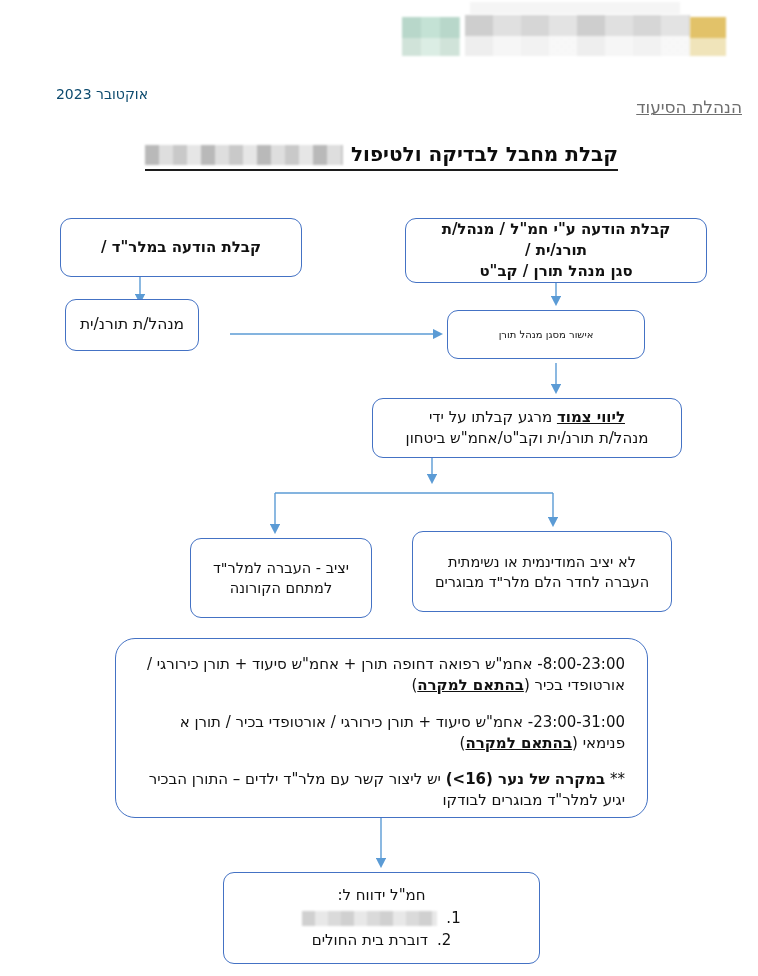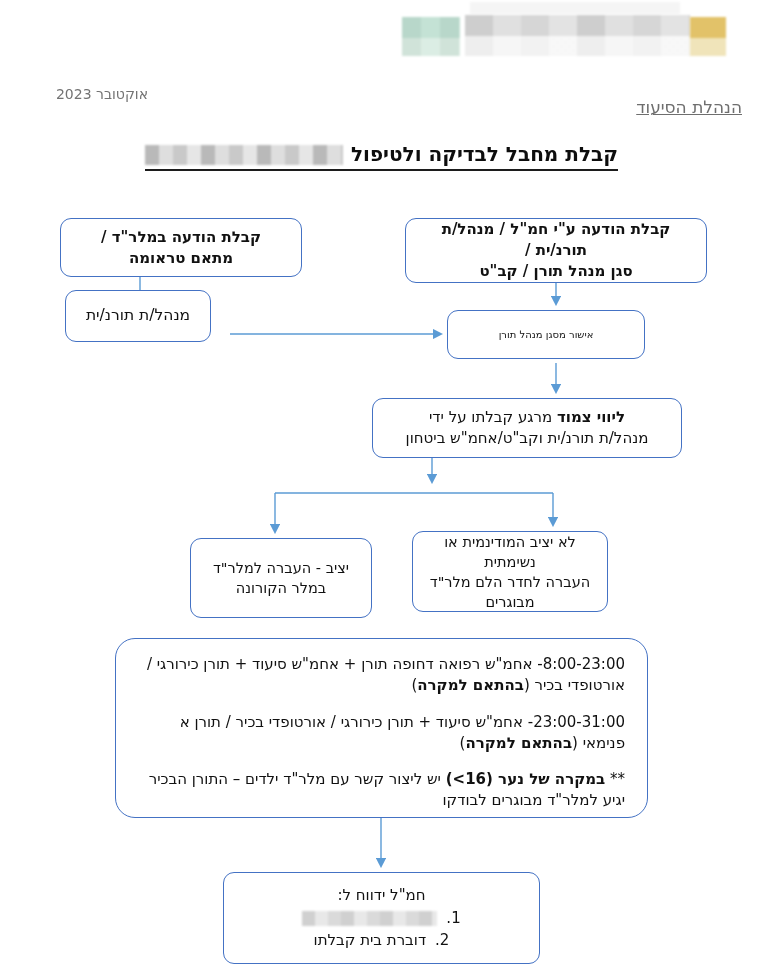--- a/index.html
+++ b/index.html
@@ -24,46 +24,46 @@
       repeating-linear-gradient(90deg,rgba(0,0,0,0.04) 0 19px,rgba(255,255,255,0.07) 19px 38px),
       linear-gradient(180deg,#c0e0d2 0 55%,#d9ece2 55% 100%);}
   .logo-gray{left:465px;top:15px;width:225px;height:41px;
     background:
       linear-gradient(180deg,rgba(0,0,0,0.05) 0 50%,rgba(255,255,255,0.55) 50% 100%),
       repeating-linear-gradient(90deg,#d9d9d9 0 28px,#ececec 28px 56px,#e2e2e2 56px 84px,#efefef 84px 112px);}
   .logo-yellow{left:690px;top:17px;width:36px;height:39px;
     background:linear-gradient(180deg,#e2c269 0 55%,#f0e4ba 55% 100%);}
   .org-label{right:16px;top:57px;font-size:17px;color:var(--header-gray);
     text-decoration:underline;z-index:2;margin-top:40px;}
-  .doc-date{right:610px;top:86px;font-size:14px;color:#737373;z-index:2;white-space:nowrap;}
+  .doc-date{right:610px;top:86px;font-size:14px;color:#0c4a6e;z-index:2;white-space:nowrap;}
   
   .title-row{left:145px;top:142px;width:473px;z-index:2;
     display:flex;direction:rtl;align-items:flex-end;gap:8px;
     border-bottom:2px solid #1c1c1c;padding-bottom:3px;justify-content:center;}
   .title-text{font-size:20px;font-weight:bold;white-space:nowrap;color:#0d0d0d;}
   .title-redact{flex:1;height:20px;margin-bottom:1px;
     background:
       repeating-linear-gradient(90deg,#b9b9b9 0 14px,#dedede 14px 28px,#c9c9c9 28px 42px,#e6e6e6 42px 56px),
       repeating-linear-gradient(0deg,rgba(255,255,255,0.25) 0 5px,rgba(0,0,0,0.05) 5px 10px);}
   
   .fbox{position:absolute;z-index:2;background:#fff;
     border:1.7px solid var(--box-border);border-radius:11px;
     display:flex;flex-direction:column;justify-content:center;align-items:center;
     text-align:center;font-size:15px;line-height:1.38;padding:4px 8px;box-sizing:border-box;}
   .fbox .ln{width:100%;}
   .bold{font-weight:bold;}
   .u{}
-  .bu{font-weight:bold;margin-top:16px;}
+  .bu{font-weight:bold;text-decoration:underline;margin-top:16px;}
   .box-receive-er{left:60px;top:218px;width:242px;height:59px;font-weight:bold;}
   .box-receive-hamal{left:405px;top:218px;width:302px;height:65px;font-weight:bold;}
-  .box-duty{left:65px;top:290px;width:146px;height:52px;font-size:15.5px;}
+  .box-duty{left:65px;top:299px;width:134px;height:52px;font-size:15.5px;}
   .box-approval{left:447px;top:310px;width:198px;height:49px;font-size:10px;}
   .box-escort{left:372px;top:398px;width:310px;height:60px;}
   .box-stable{left:190px;top:538px;width:182px;height:80px;font-size:14.5px;}
-  .box-unstable{left:412px;top:531px;width:196px;height:81px;font-size:14.5px;}
+  .box-unstable{left:412px;top:531px;width:260px;height:81px;font-size:14.5px;}
   .box-staffing{left:115px;top:638px;width:533px;height:180px;border-radius:20px;
     justify-content:flex-start;align-items:stretch;text-align:right;
     padding:15px 22px 10px 22px;font-size:15px;line-height:1.42;}
   .box-staffing p{margin:0 0 15px 0;}
   .box-staffing p:last-child{margin-bottom:13px;}
   .box-report{left:223px;top:872px;width:317px;height:92px;font-size:15px;line-height:1.5;}
   .report-item{display:flex;direction:rtl;justify-content:center;align-items:center;gap:9px;}
   .item-redact{display:inline-block;width:135px;height:15px;
     background:
       repeating-linear-gradient(90deg,#d0d0d0 0 13px,#e8e8e8 13px 26px,#dadada 26px 39px),
@@ -102,21 +102,20 @@
   <div class="abs org-label">הנהלת הסיעוד</div>
   <div class="abs doc-date">אוקטובר 2023</div>
 
   <div class="abs title-row">
     <span class="title-text">קבלת מחבל לבדיקה ולטיפול</span>
     <span class="title-redact redact"></span>
   </div>
 
   <div class="fbox box-receive-er">
     <div class="ln">קבלת הודעה במלר"ד /</div>
-    <div class="ln">מתאם טראומה</div>
   </div>
 
   <div class="fbox box-receive-hamal">
     <div class="ln">קבלת הודעה ע"י חמ"ל / מנהל/ת תורנ/ית /</div>
     <div class="ln">סגן מנהל תורן / קב"ט</div>
   </div>
 
   <div class="fbox box-duty">
     <div class="ln">מנהל/ת תורנ/ית</div>
   </div>
@@ -125,21 +124,21 @@
     <div class="ln">אישור מסגן מנהל תורן</div>
   </div>
 
   <div class="fbox box-escort">
     <div class="ln"><span class="bu">ליווי צמוד</span><span> מרגע קבלתו על ידי</span></div>
     <div class="ln">מנהל/ת תורנ/ית וקב"ט/אחמ"ש ביטחון</div>
   </div>
 
   <div class="fbox box-stable">
     <div class="ln"><span class="u">יציב</span><span> - העברה למלר"ד</span></div>
-    <div class="ln">במלר הקורונה</div>
+    <div class="ln">למתחם הקורונה</div>
   </div>
 
   <div class="fbox box-unstable">
     <div class="ln"><span class="u">לא יציב</span><span> המודינמית או נשימתית</span></div>
     <div class="ln">העברה לחדר הלם מלר"ד מבוגרים</div>
   </div>
 
   <div class="fbox box-staffing">
     <p><span>8:00-23:00- אחמ"ש רפואה דחופה תורן + אחמ"ש סיעוד + תורן כירורגי / אורטופדי בכיר (</span><span class="bu">בהתאם למקרה</span><span>)</span></p>
     <p><span>23:00-31:00- אחמ"ש סיעוד + תורן כירורגי / אורטופדי בכיר / תורן א פנימאי (</span><span class="bu">בהתאם למקרה</span><span>)</span></p>
@@ -147,17 +146,17 @@
   </div>
 
   <div class="fbox box-report">
     <div class="ln">חמ"ל ידווח ל:</div>
     <div class="ln report-item">
       <span>1.</span>
       <span class="item-redact redact"></span>
     </div>
     <div class="ln report-item">
       <span>2.</span>
-      <span>דוברת בית קבלתו</span>
+      <span>דוברת בית החולים</span>
     </div>
   </div>
 
 </div>
 
 </body></html>

